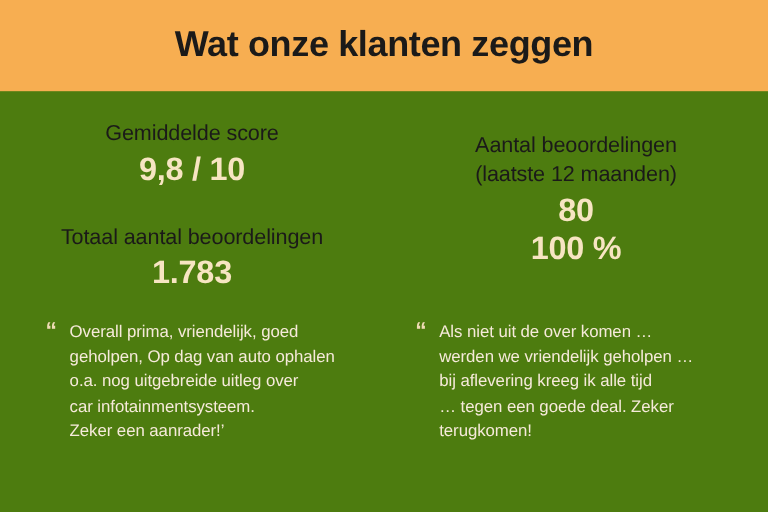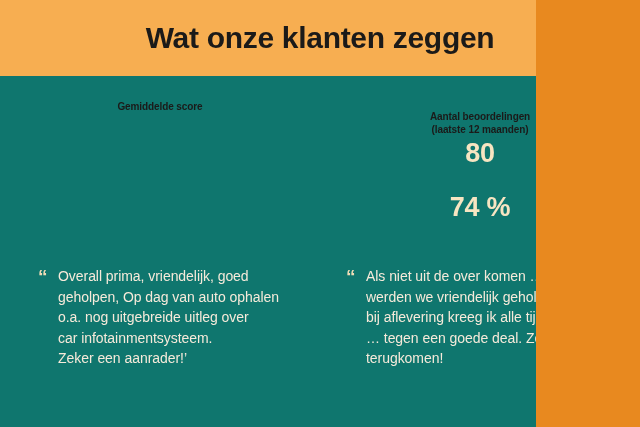--- a/index.html
+++ b/index.html
@@ -9,23 +9,23 @@
   body {
     width: 640px;
     height: 427px;
     overflow: hidden;
     background: #E8891F;
     font-family: "Liberation Sans", sans-serif;
     -webkit-font-smoothing: antialiased;
   }
   .panel {
     position: relative;
-    width: 536px;
+    width: 640px;
     height: 427px;
-    background: #0f766e;
+    background: #4d7c0f;
     box-sizing: border-box;
     overflow: hidden;
   }
   
   .header {
     position: absolute;
     left: 0;
     top: 0;
     width: 640px;
     height: 76px;
@@ -55,22 +55,22 @@
   .stat-col {
     flex: 1 1 50%;
     position: relative;
   }
   .stat-block {
     position: absolute;
     width: 100%;
     text-align: center;
   }
   .stat-label {
-    font-size: 10px;
-    font-weight: bold;
+    font-size: 18px;
+    font-weight: normal;
     color: #1B1A19;
     line-height: 1.32;
     letter-spacing: -0.1px;
   }
   .stat-value {
     font-size: 27px;
     font-weight: bold;
     color: #F7E5C2;
     line-height: 1.15;
     letter-spacing: -0.2px;
@@ -129,31 +129,36 @@
 
   <div class="header">
     <div class="header-title">Wat onze klanten zeggen</div>
   </div>
 
   <div class="stats">
 
     <div class="stat-col col-left">
       <div class="stat-block block-1">
         <div class="stat-label">Gemiddelde score</div>
+        <div class="stat-value">9,8 / 10</div>
+      </div>
+      <div class="stat-block block-2">
+        <div class="stat-label">Totaal aantal beoordelingen</div>
+        <div class="stat-value">1.783</div>
       </div>
     </div>
 
     <div class="stat-col col-right">
       <div class="stat-block block-1">
         <div class="stat-label" style="white-space: pre-line;">Aantal beoordelingen
 (laatste 12 maanden)</div>
         <div class="stat-value">80</div>
       </div>
       <div class="stat-block block-2">
-        <div class="stat-value">74 %</div>
+        <div class="stat-value">100 %</div>
       </div>
     </div>
 
   </div>
 
   <div class="quotes">
 
     <div class="quote-col left">
       <div class="quote-inner">
         <span class="quote-mark">“</span>

